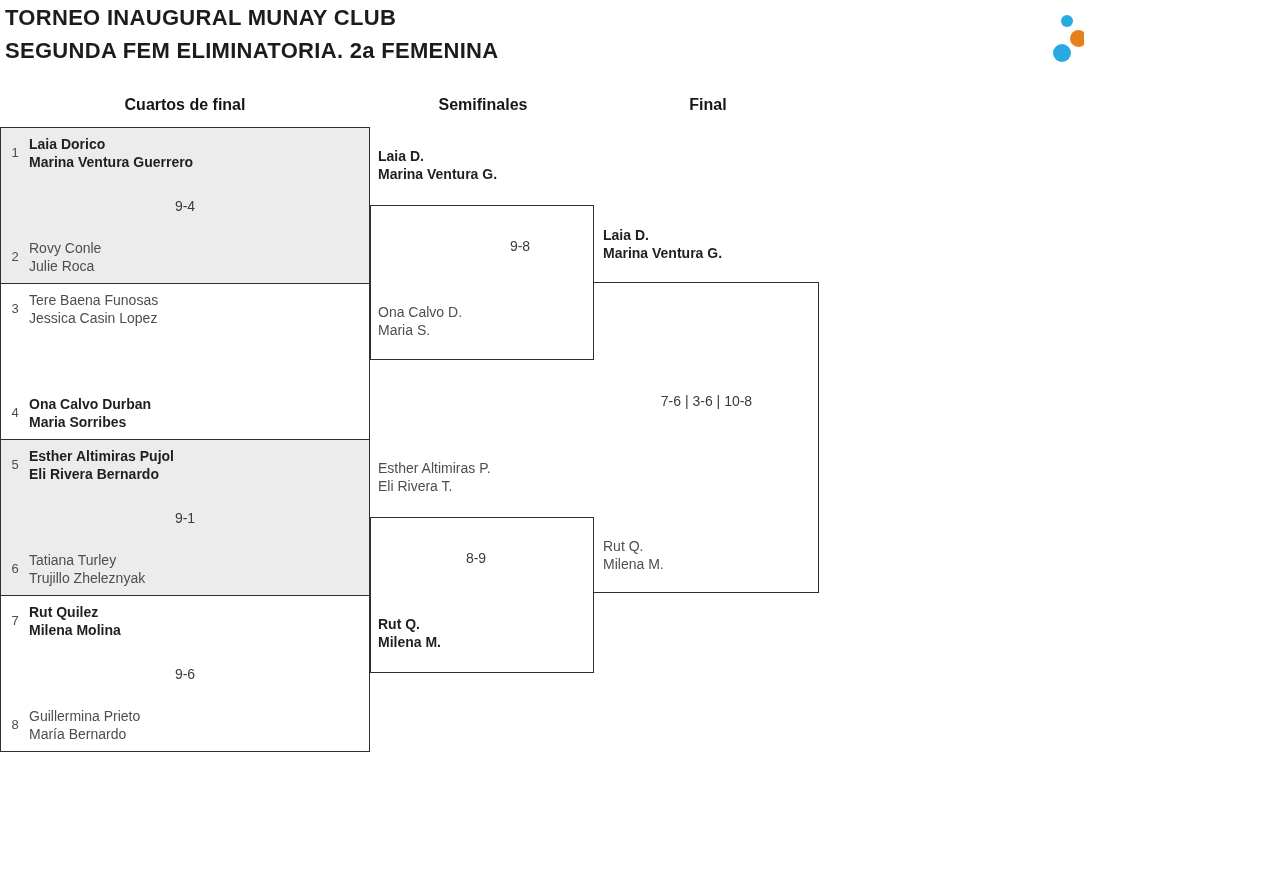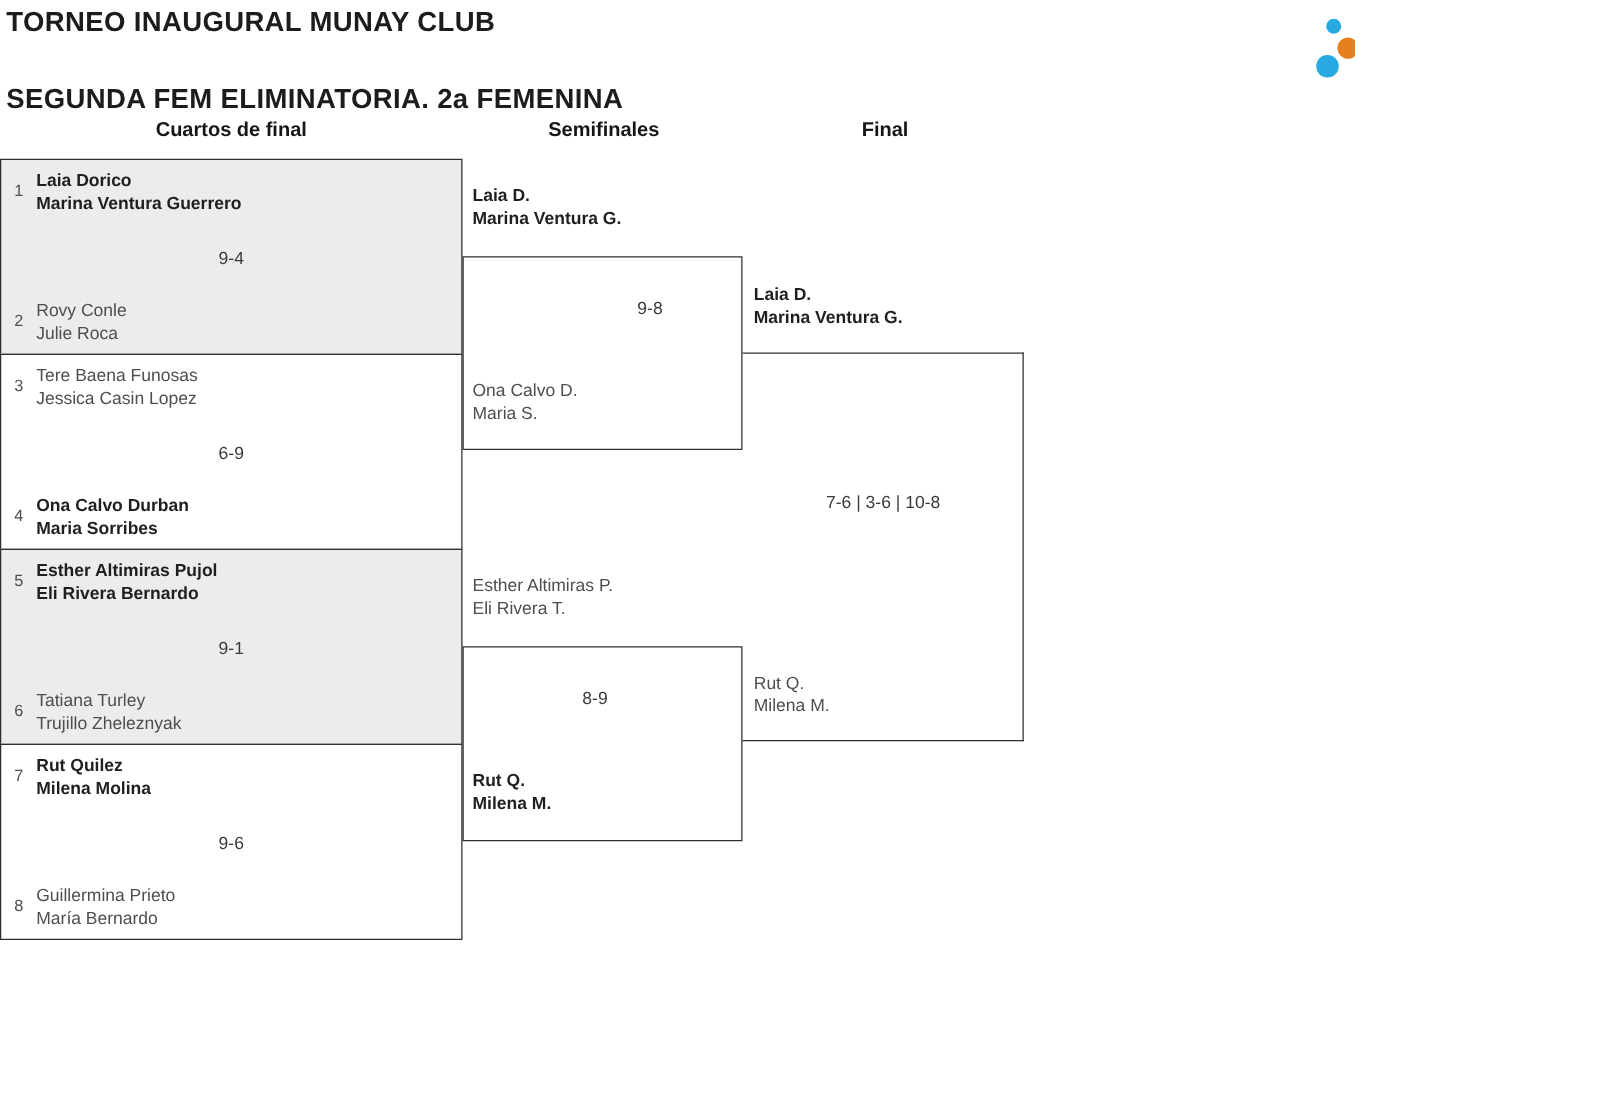--- a/index.html
+++ b/index.html
@@ -10,21 +10,21 @@
     font-family:"Liberation Sans","DejaVu Sans",sans-serif;
     overflow:hidden;
   }
   
   .title-line{
     position:absolute;left:5px;
     font-size:22px;font-weight:700;color:#1c1c1c;letter-spacing:.3px;
     white-space:nowrap;
   }
   .title-line.l1{top:5px;}
-  .title-line.l2{top:38px;margin-top:28px;}
+  .title-line.l2{top:38px;}
   
   .logo{position:absolute;left:1050px;top:0;width:230px;height:75px;cursor:pointer;}
   .dot{position:absolute;border-radius:50%;}
   .dot.blue-sm {left:11px;top:15px;width:12px;height:12px;background:#29a9e1;}
   .dot.green-lg{left:34px;top:9px;width:21px;height:21px;background:#72b72c;}
   .dot.orange  {left:20px;top:30px;width:17px;height:17px;background:#e6801c;}
   .dot.blue-lg {left:3px;top:44px;width:18px;height:18px;background:#29a9e1;}
   .dot.green-sm{left:35px;top:46px;width:12px;height:12px;background:#72b72c;}
   .logo-text{
     position:absolute;left:58px;top:4px;
@@ -129,21 +129,20 @@
     <div class="match-score">9-4</div>
     <div class="seed bottom">2</div>
     <div class="team-line t2a loser">Rovy Conle</div>
     <div class="team-line t2b loser">Julie Roca</div>
   </div>
 
   <div class="qf-match m2">
     <div class="seed top">3</div>
     <div class="team-line t1a loser">Tere Baena Funosas</div>
     <div class="team-line t1b loser">Jessica Casin Lopez</div>
-    <div class="match-score">6-9</div>
     <div class="seed bottom">4</div>
     <div class="team-line t2a winner">Ona Calvo Durban</div>
     <div class="team-line t2b winner">Maria Sorribes</div>
   </div>
 
   <div class="qf-match m3 shaded">
     <div class="seed top">5</div>
     <div class="team-line t1a winner">Esther Altimiras Pujol</div>
     <div class="team-line t1b winner">Eli Rivera Bernardo</div>
     <div class="match-score">9-1</div>

